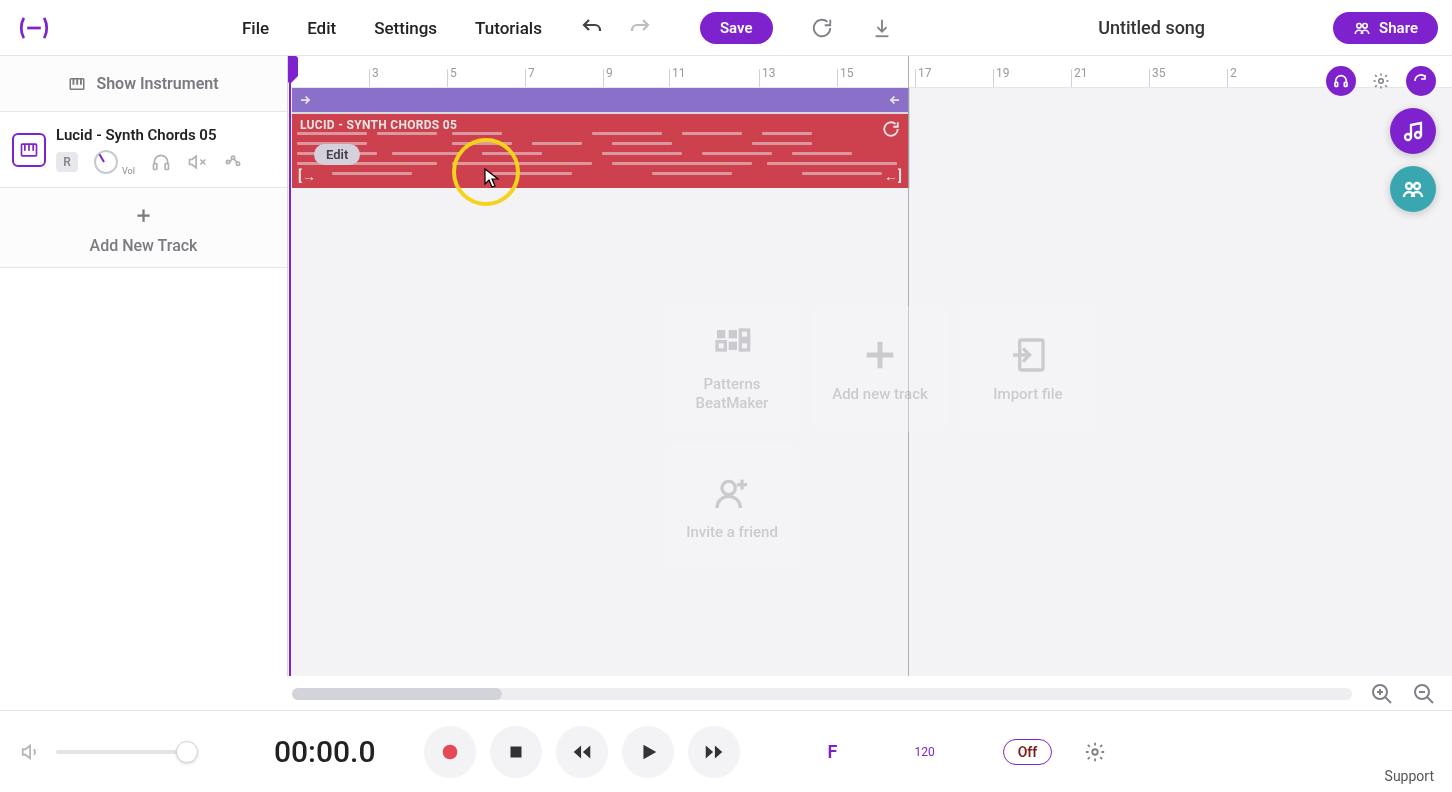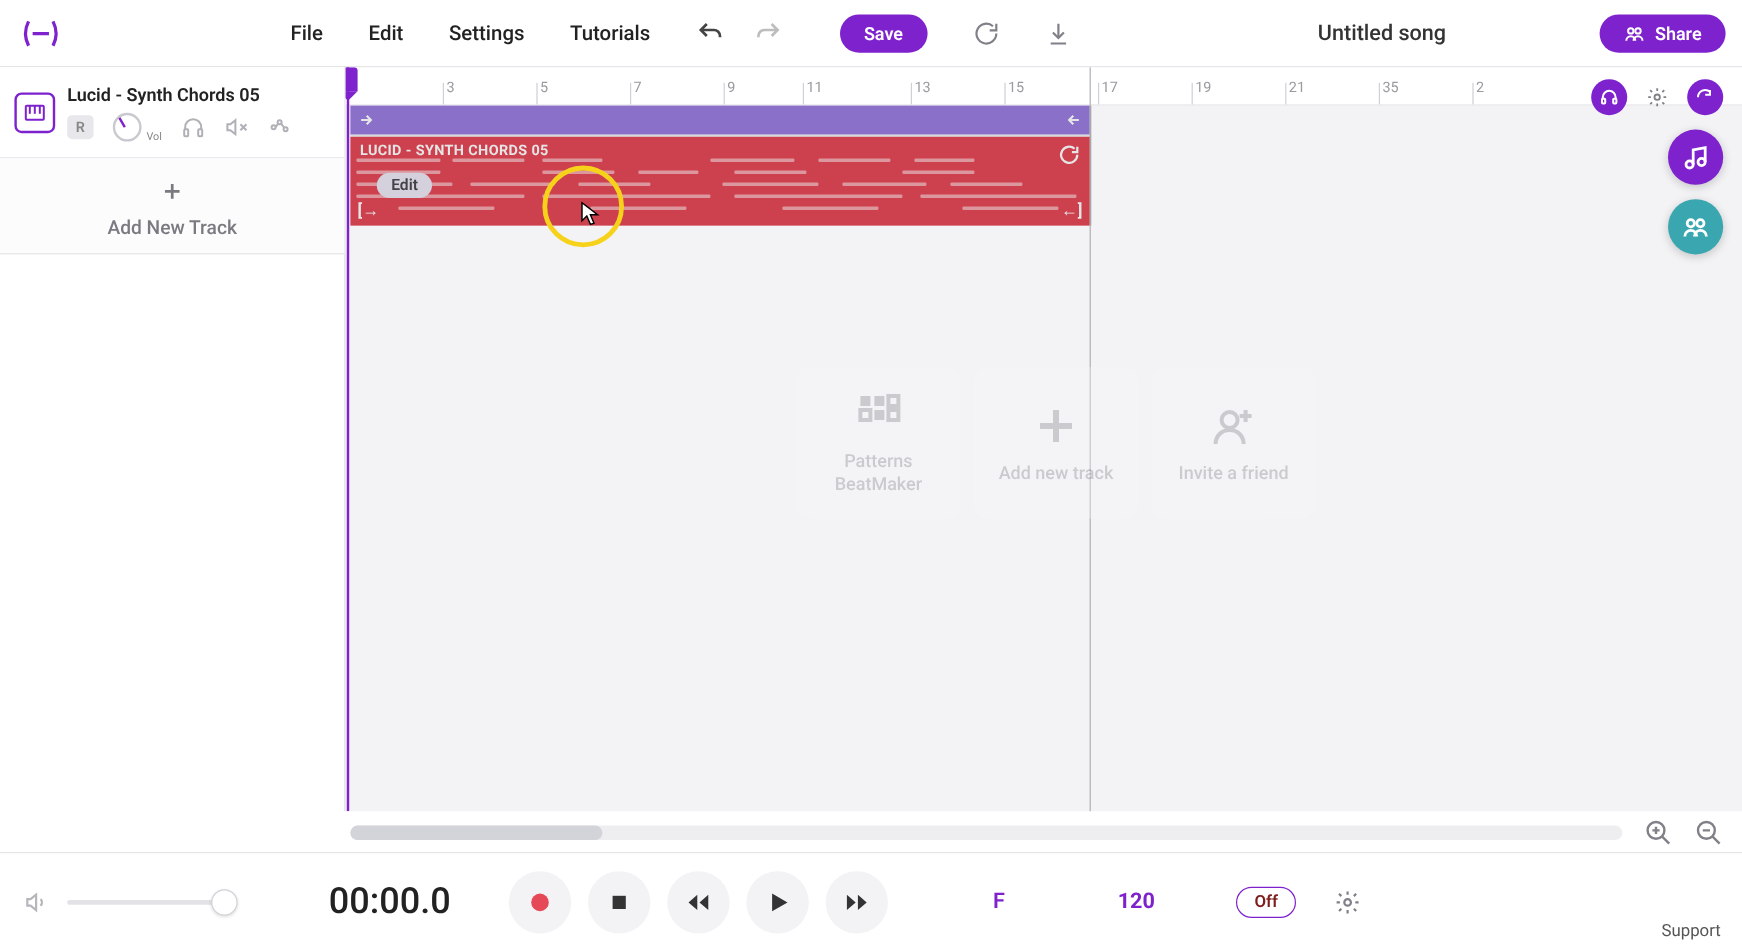--- a/index.html
+++ b/index.html
@@ -98,21 +98,21 @@
 .master-vol { display:flex; align-items:center; gap:14px; }
 .vol-icon { width:22px; height:22px; color:#b6b6bc; }
 .slider { width:140px; height:4px; background:#e2e2e7; border-radius:2px; position:relative; }
 .slider-thumb { position:absolute; right:-2px; top:-9px; width:22px; height:22px; background:#fff; border:1px solid #d2d2d8; border-radius:50%; box-shadow:0 1px 3px rgba(0,0,0,.15);}
 .timecode { font-size:30px; font-weight:500; color:#222; font-variant-numeric: tabular-nums; margin-left:60px;}
 .tp-btns { display:flex; gap:14px; margin-left:30px;}
 .tp-btn { width:52px; height:52px; border-radius:50%; background:#f3f2f5; display:flex; align-items:center; justify-content:center; cursor:pointer; color:#333; }
 .tp-btn.rec { color:#e54857; }
 .tp-btn svg { width:22px; height:22px; }
 .key-sig { margin-left:70px; font-size:18px; font-weight:600; color:#7e22ce; cursor:pointer;}
-.tempo { margin-left:76px; font-size:18px; font-weight:700; color:#7e22ce; cursor:pointer;}
+.tempo { margin-left:59px; font-size:12px; font-weight:400; color:#7e22ce; cursor:pointer;}
 .metro-off { margin-left:50px; border:1.5px solid #7e22ce; color:#7f1d1d; border-radius:16px; padding:4px 14px; font-size:14px; font-weight:600; cursor:pointer;}
 .settings-gear { margin-left:14px; width:22px; height:22px; color:#808088; cursor:pointer;}
 .support { position:absolute; right:18px; bottom:8px; font-size:14px; color:#555; cursor:pointer;}
 </style>
 </head>
 <body>
 
 <div class="topbar">
   <div class="logo">
     <svg viewBox="0 0 40 32" fill="none" stroke="#7e22ce" stroke-width="3.2">
@@ -163,20 +163,29 @@
         <path d="M3 20c0-3 2.5-5 5-5s5 2 5 5"></path>
         <path d="M11 20c0-3 2.5-5 5-5s5 2 5 5"></path>
       </svg>
     <span>Share</span>
   </button>
 </div>
 
 <div class="main">
 
   <div class="left">
+    <div class="show-inst">
+      <svg viewBox="0 0 24 24" fill="currentColor">
+          <rect x="3" y="5" width="18" height="14" rx="1" fill="none" stroke="currentColor" stroke-width="2"></rect>
+          <rect x="6" y="5" width="2.5" height="8"></rect>
+          <rect x="11" y="5" width="2.5" height="8"></rect>
+          <rect x="16" y="5" width="2.5" height="8"></rect>
+        </svg>
+      <span>Show Instrument</span>
+    </div>
 
     <div class="track-row">
       <div class="track-icon-box">
         <svg viewBox="0 0 24 24" width="20" height="20" fill="currentColor">
             <rect x="3" y="5" width="18" height="14" rx="1" fill="none" stroke="currentColor" stroke-width="2"></rect>
             <rect x="6" y="5" width="2" height="8"></rect>
             <rect x="11" y="5" width="2" height="8"></rect>
             <rect x="16" y="5" width="2" height="8"></rect>
           </svg>
       </div>
@@ -298,20 +307,27 @@
       </div>
       <div class="quick-card">
         <svg viewBox="0 0 24 24" fill="none" stroke="currentColor" stroke-width="3">
             <line x1="12" y1="4" x2="12" y2="20"></line>
             <line x1="4" y1="12" x2="20" y2="12"></line>
           </svg>
         <div class="quick-lbl">Add new track</div>
       </div>
       <div class="quick-card">
         <svg viewBox="0 0 24 24" fill="none" stroke="currentColor" stroke-width="2">
+            <rect x="7" y="3" width="14" height="18" rx="1"></rect>
+            <path d="M3 12h10M9 8l4 4-4 4"></path>
+          </svg>
+        <div class="quick-lbl">Import file</div>
+      </div>
+      <div class="quick-card">
+        <svg viewBox="0 0 24 24" fill="none" stroke="currentColor" stroke-width="2">
             <circle cx="10" cy="9" r="4"></circle>
             <path d="M3 21c0-4 3-7 7-7s7 3 7 7"></path>
             <line x1="18" y1="4" x2="18" y2="10"></line>
             <line x1="15" y1="7" x2="21" y2="7"></line>
           </svg>
         <div class="quick-lbl">Invite a friend</div>
       </div>
     </div>
 
     <div class="cursor-ring" style="top:82px; left:164px;"></div>

